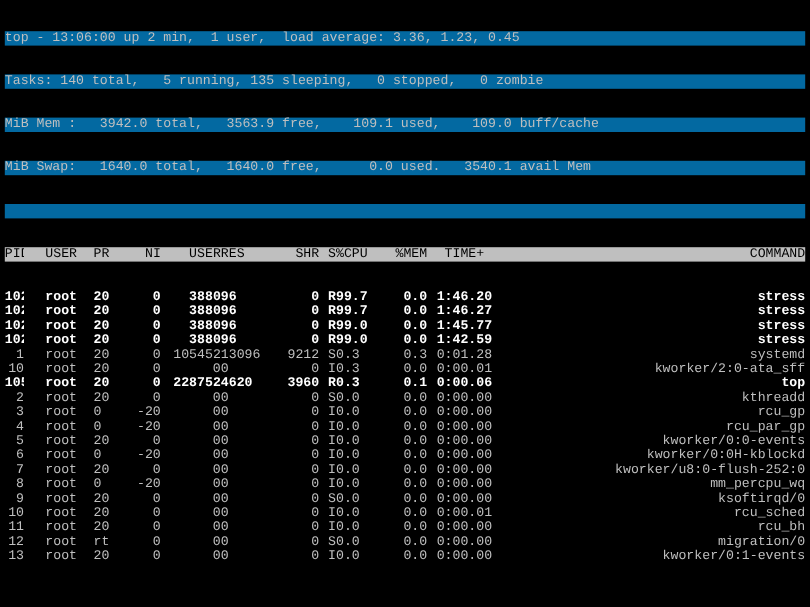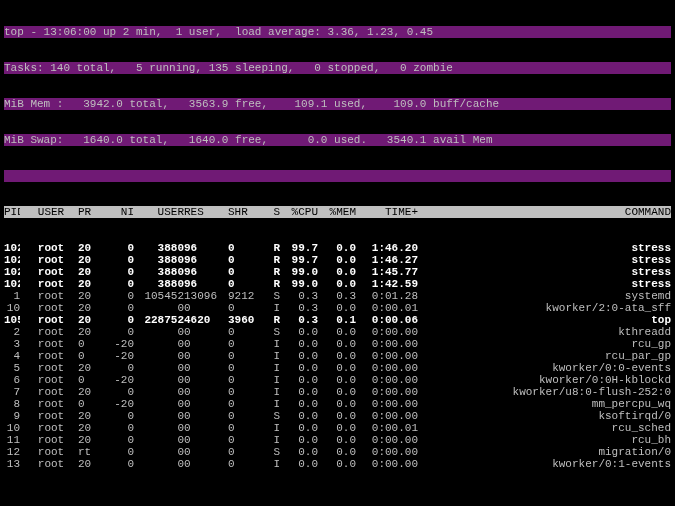--- a/index.html
+++ b/index.html
@@ -1,32 +1,32 @@
 <!DOCTYPE html>
 <html><head>
 <meta charset="utf-8">
 <style>
   html,body{margin:0;padding:0;background:#000;color:#bfbfbf;font-family:"Courier New",monospace;font-size:11px;line-height:12px;width:675px;height:506px;overflow:hidden}
   .screen{padding:2px 4px;white-space:pre}
-  .hdr{background:#701a75;color:#bfbfbf}
+  .hdr{background:#0369a1;color:#bfbfbf}
   .colhdr{background:#bfbfbf;color:#000}
   .row{display:flex}
   .bold{color:#fff;font-weight:bold}
   .c{display:inline-block;overflow:hidden}
   .pid{width:16px;text-align:right}
   .usr{width:54px;text-align:center;padding-left:4px}
   .pr{width:28px;text-align:left}
   .ni{width:28px;text-align:right}
   .virt{width:50px;text-align:right}
   .res{width:44px;text-align:left}
-  .shr{width:38px;}
+  .shr{width:38px;text-align:right}
   .s{width:14px;text-align:right}
-  .cpu{width:38px;text-align:right}
+  .cpu{width:38px;}
   .mem{width:38px;text-align:right}
-  .time{width:62px;text-align:right}
+  .time{width:62px;text-align:center}
   .cmd{flex:1;text-align:right;padding-left:6px}
 </style>
 </head>
 <body>
 
 <div class="screen">
   <div class="hdr">top - 13:06:00 up 2 min,  1 user,  load average: 3.36, 1.23, 0.45</div>
   <div class="hdr">Tasks: 140 total,   5 running, 135 sleeping,   0 stopped,   0 zombie</div>
   <div class="hdr">MiB Mem :   3942.0 total,   3563.9 free,    109.1 used,    109.0 buff/cache</div>
   <div class="hdr">MiB Swap:   1640.0 total,   1640.0 free,      0.0 used.   3540.1 avail Mem </div>

